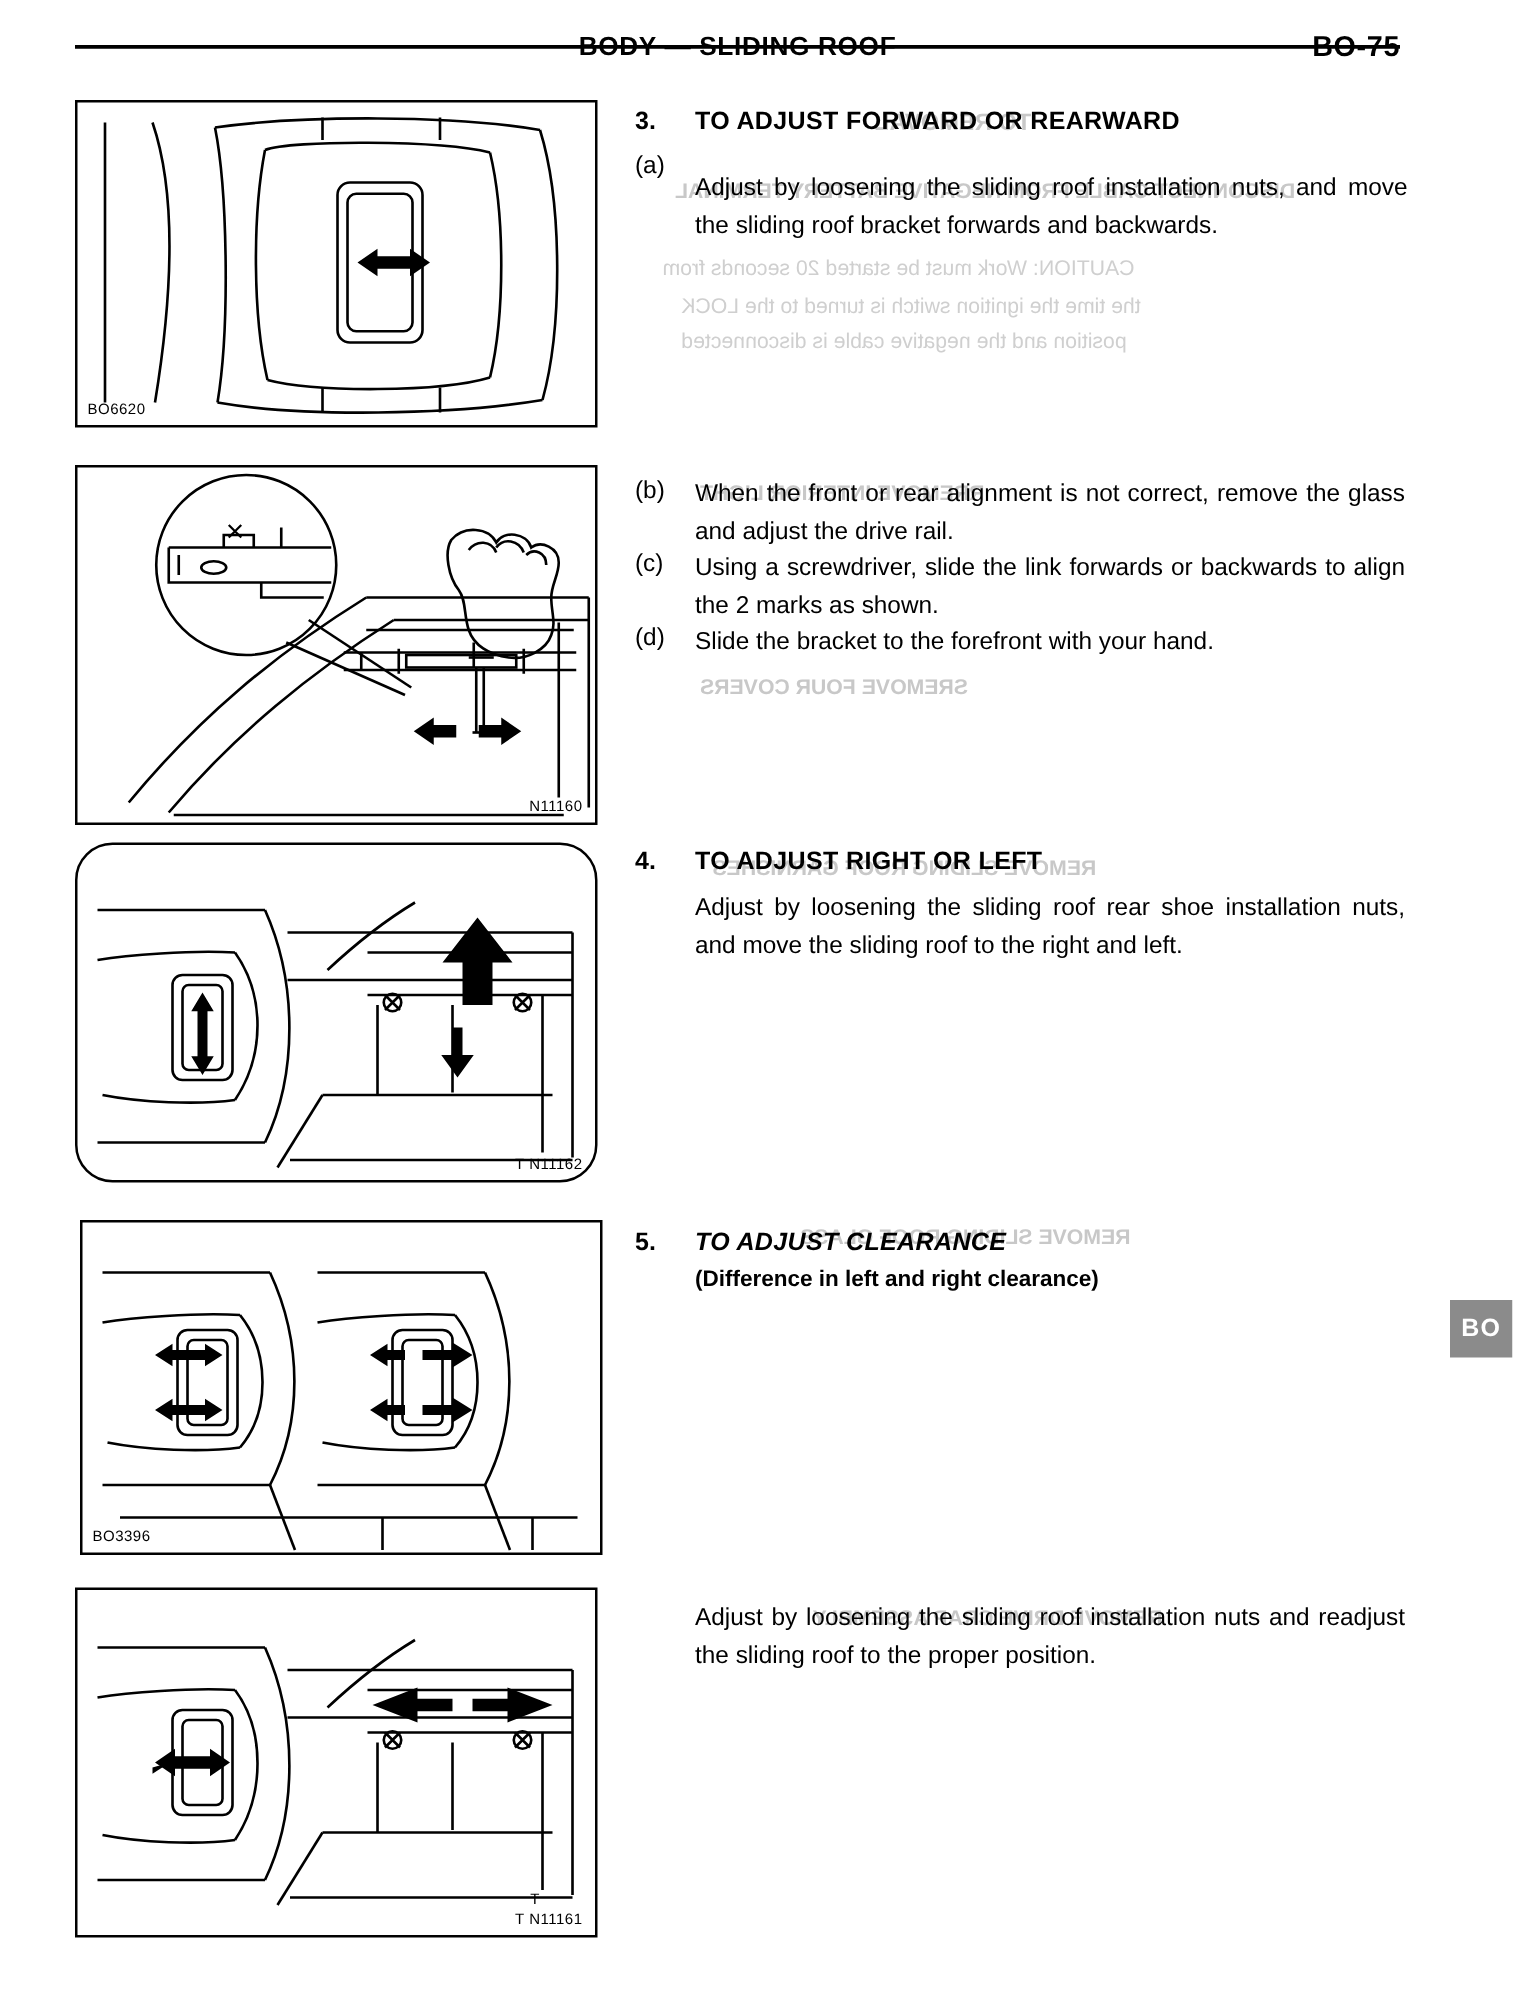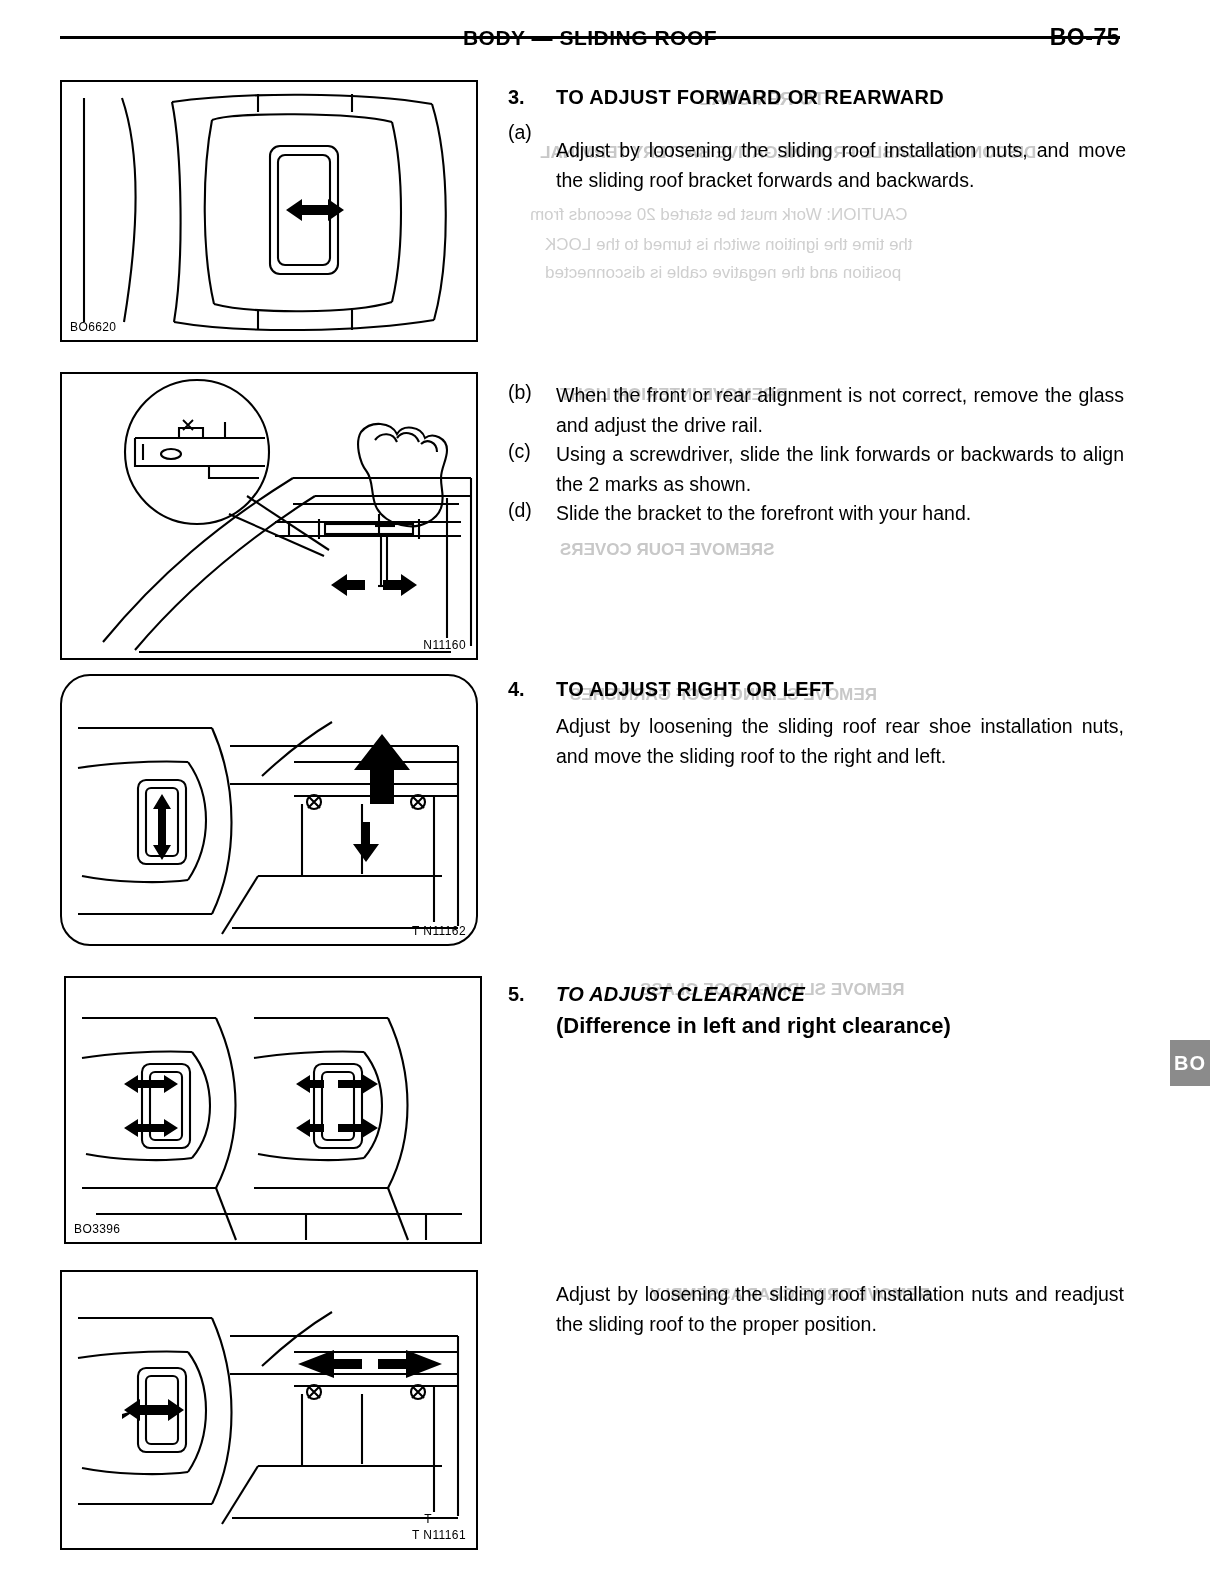--- a/index.html
+++ b/index.html
@@ -53,21 +53,21 @@
     width: 1060px;
     height: 3px;
     background: #000;
   }
 
   
   .side-tab {
     position: absolute;
     right: 0;
     top: 1040px;
-    width: 40px;
+    width: 50px;
     height: 46px;
     background: #8b8b8b;
     color: #fff;
     font-size: 20px;
     font-weight: bold;
     display: flex;
     align-items: center;
     justify-content: center;
     letter-spacing: 1px;
     margin-left: 48px;
@@ -102,21 +102,21 @@
     font-size: 19.5px;
   }
   .body-par {
     position: absolute;
     font-size: 19.5px;
     line-height: 29.5px;
     text-align: justify;
   }
   .bold-note {
     font-weight: bold;
-    font-size: 22px;
+    font-size: 18px;
   }
 
   
   .ghost {
     position: absolute;
     color: #cfcfcf;
     font-size: 19px;
     transform: scaleX(-1);
     white-space: nowrap;
     pointer-events: none;

